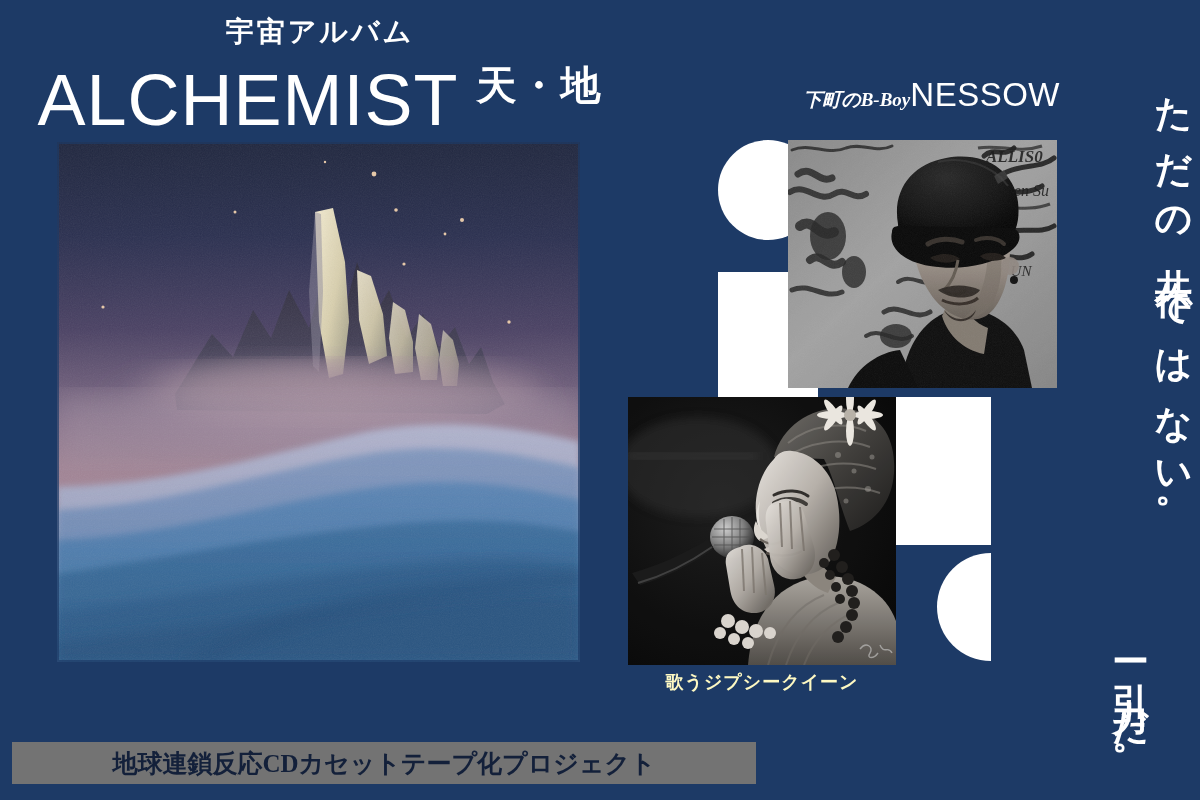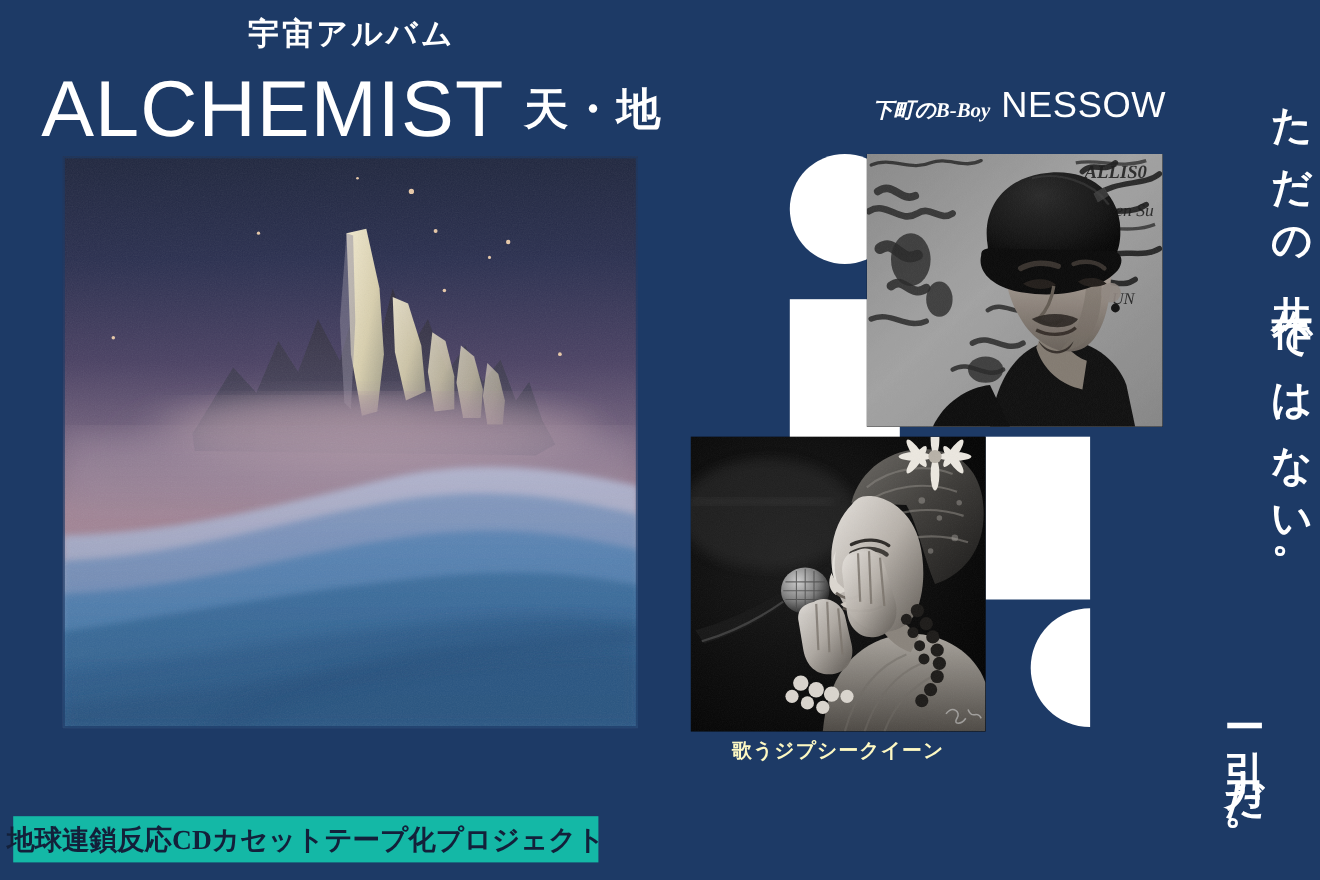--- a/index.html
+++ b/index.html
@@ -30,21 +30,21 @@
   .album-kicker {
     font-family:"Liberation Serif", serif;
     font-size:28px;
     font-weight:700;
     letter-spacing:3px;
     line-height:1;
     margin-bottom:20px;
   }
   .title-row {
     display:flex;
-    align-items:center;
+    align-items:flex-start;
     justify-content:center;
     gap:18px;
   }
   .album-title {
     font-family:"Liberation Sans", sans-serif;
     font-size:72px;
     font-weight:400;
     letter-spacing:1px;
     line-height:0.95;
   }
@@ -76,22 +76,22 @@
     font-family:"Liberation Serif", serif;
     font-size:24px;
     font-weight:700;
     letter-spacing:1px;
   }
 
   
   .project-banner {
     position:absolute;
     left:12px; top:742px;
-    width:532px; height:42px;
-    background:#14b8a6;
+    width:744px; height:42px;
+    background:#737373;
     display:flex;
     align-items:center;
     justify-content:center;
   }
   .project-banner span {
     color:#13203a;
     font-family:"Liberation Serif", serif;
     font-size:25px;
     font-weight:700;
     letter-spacing:0px;
@@ -143,21 +143,20 @@
     font-weight:700;
     letter-spacing:0px;
     vertical-align:baseline;
     font-style:italic;
   }
   .nessow-label .name {
     font-family:"Liberation Sans", sans-serif;
     font-size:33px;
     font-weight:400;
     letter-spacing:0.5px;
-    margin-left:10px;
     vertical-align:baseline;
   }
 
   .photo-nessow {
     position:absolute;
     left:788px; top:140px;
     width:269px; height:248px;
     overflow:hidden;
     background:#0d0d0d;
   }

